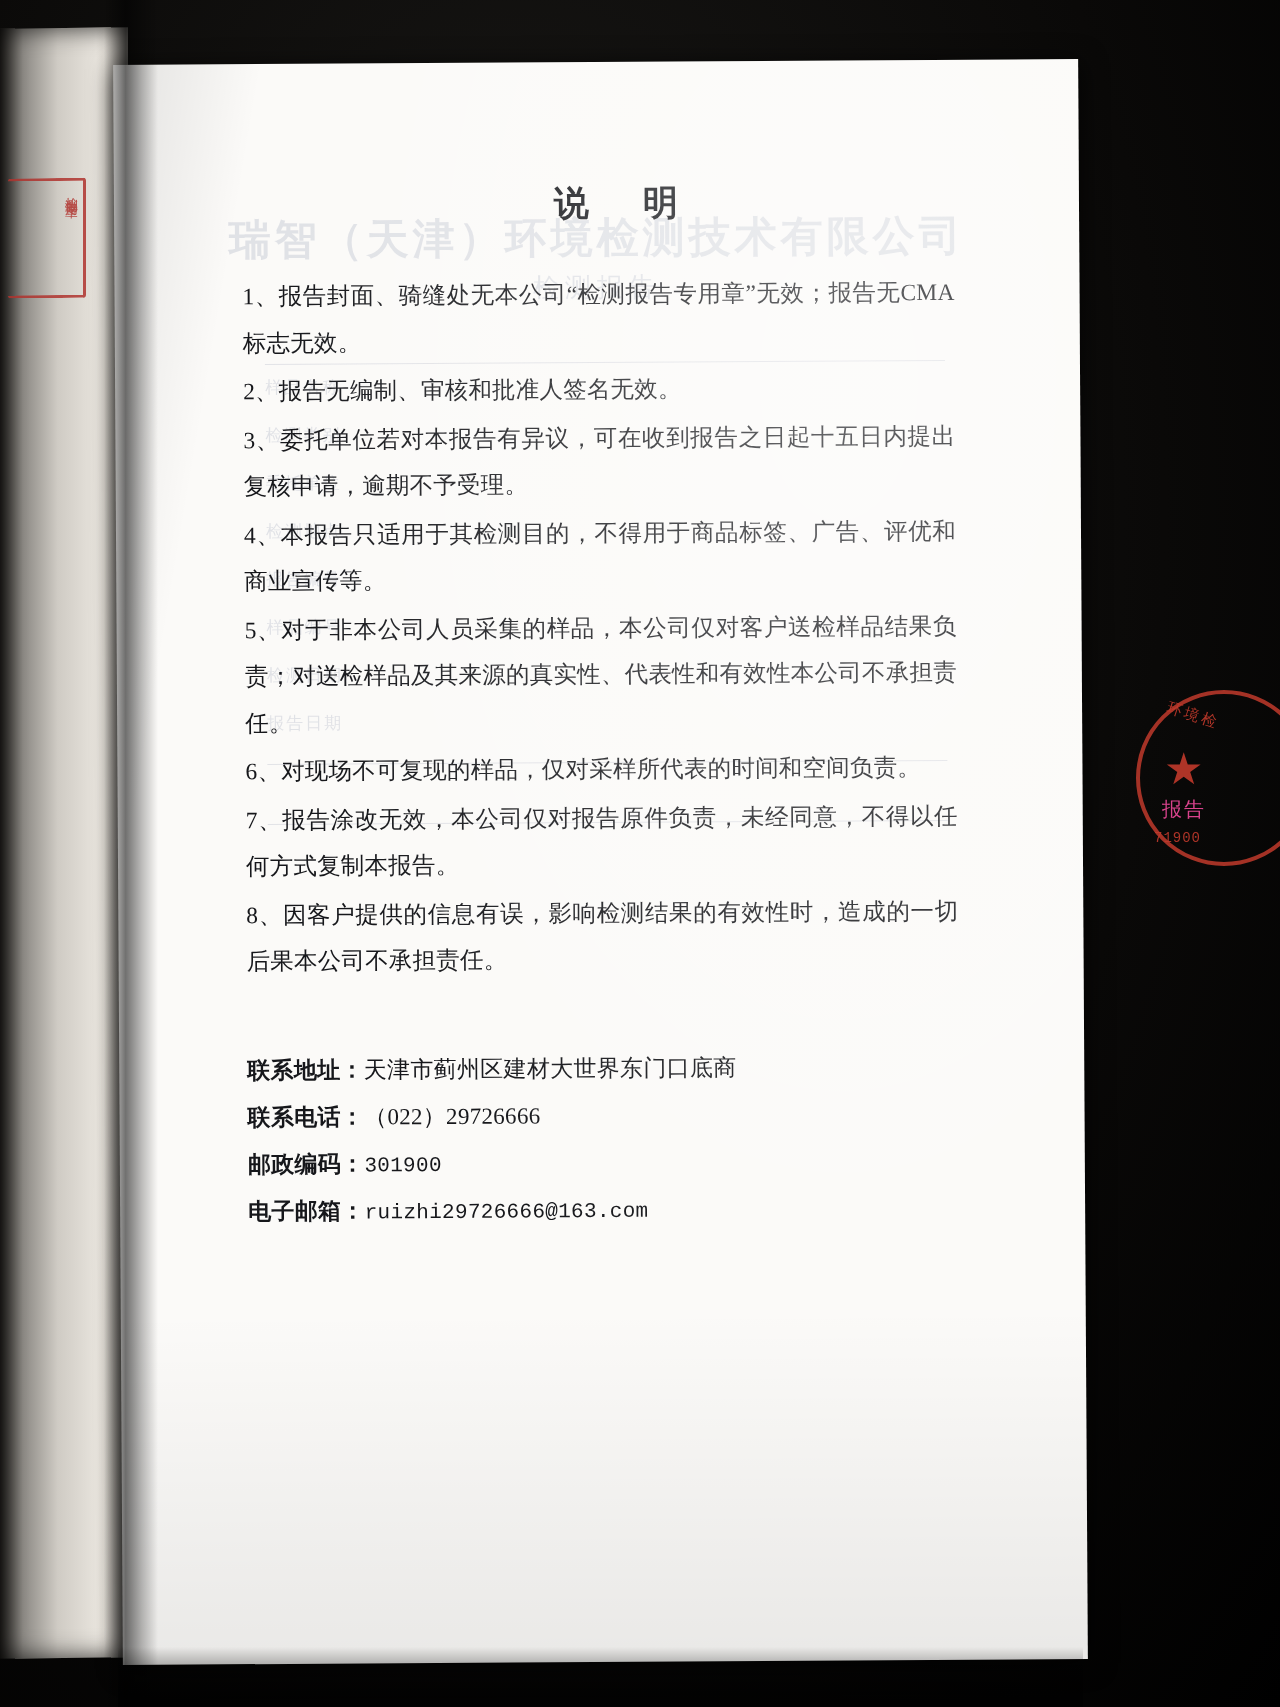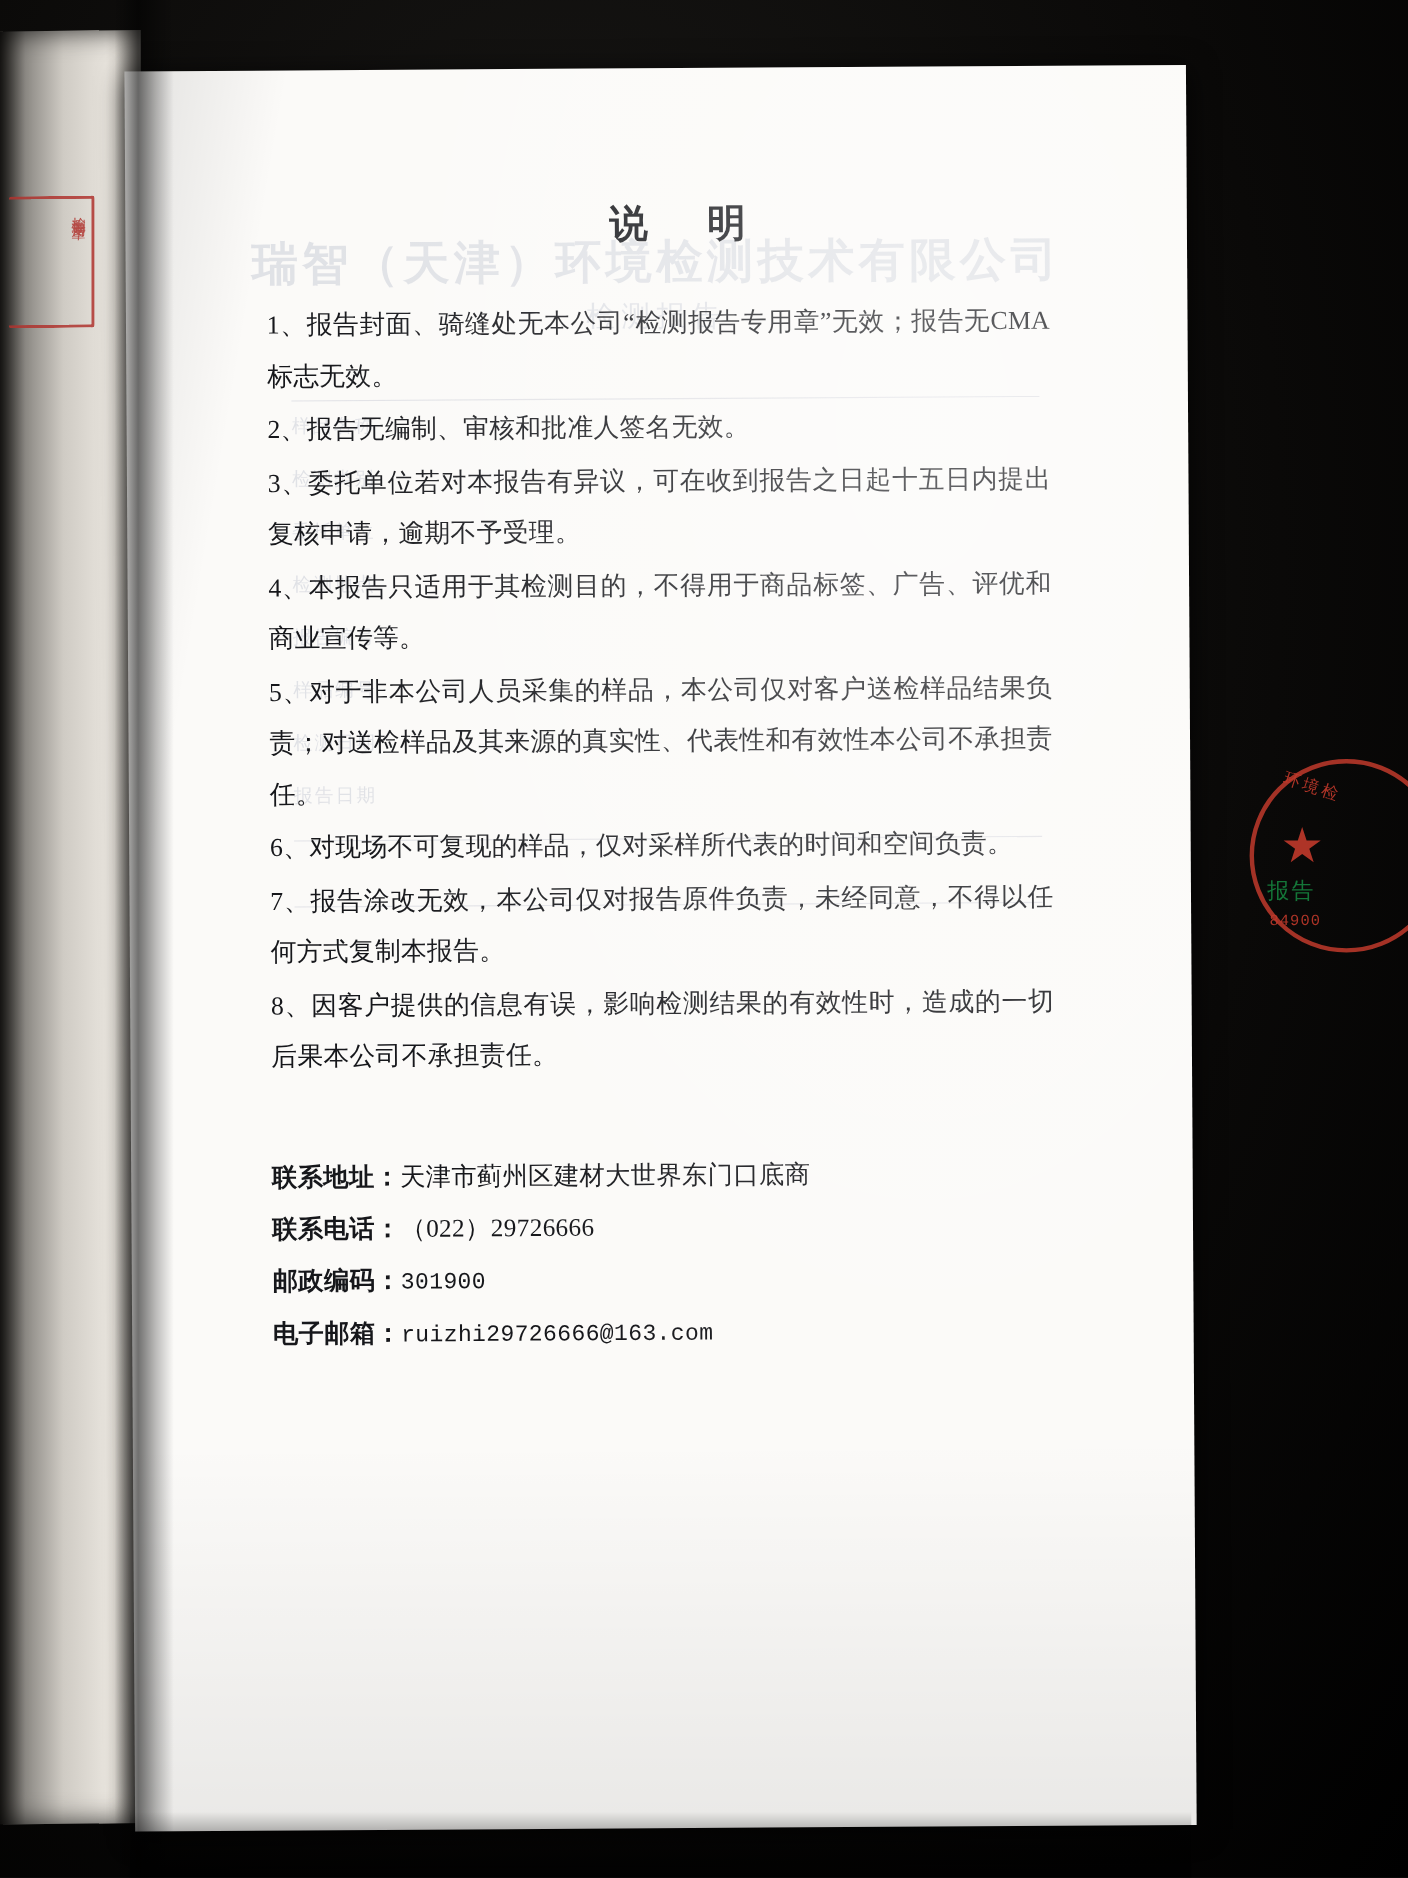--- a/index.html
+++ b/index.html
@@ -207,24 +207,24 @@
     left: 30px;
     top: 16px;
     font-size: 15px;
     color: #c0392b;
     letter-spacing: 3px;
     opacity: 0.9;
     transform: rotate(18deg);
   }
   .red-stamp .mid {
     position: absolute;
-    left: 16px;
+    left: 26px;
     top: 106px;
     font-size: 20px;
-    color: #15803d;
+    color: #ec4899;
     letter-spacing: 2px;
     opacity: 0.92;
   }
   .red-stamp .num {
     position: absolute;
     left: 18px;
     top: 140px;
     font-size: 14px;
     color: #c0392b;
     letter-spacing: 1px;
@@ -301,17 +301,17 @@
         </div>
       </div>
     </div>
   </div>
 
   <div class="red-stamp">
     <div class="ring"></div>
     <div class="arc-top">环境检</div>
     <div class="star">★</div>
     <div class="mid">报告</div>
-    <div class="num">84900</div>
+    <div class="num">71900</div>
   </div>
 
   <div class="bottom-shadow"></div>
 </div>
 
 </body></html>

